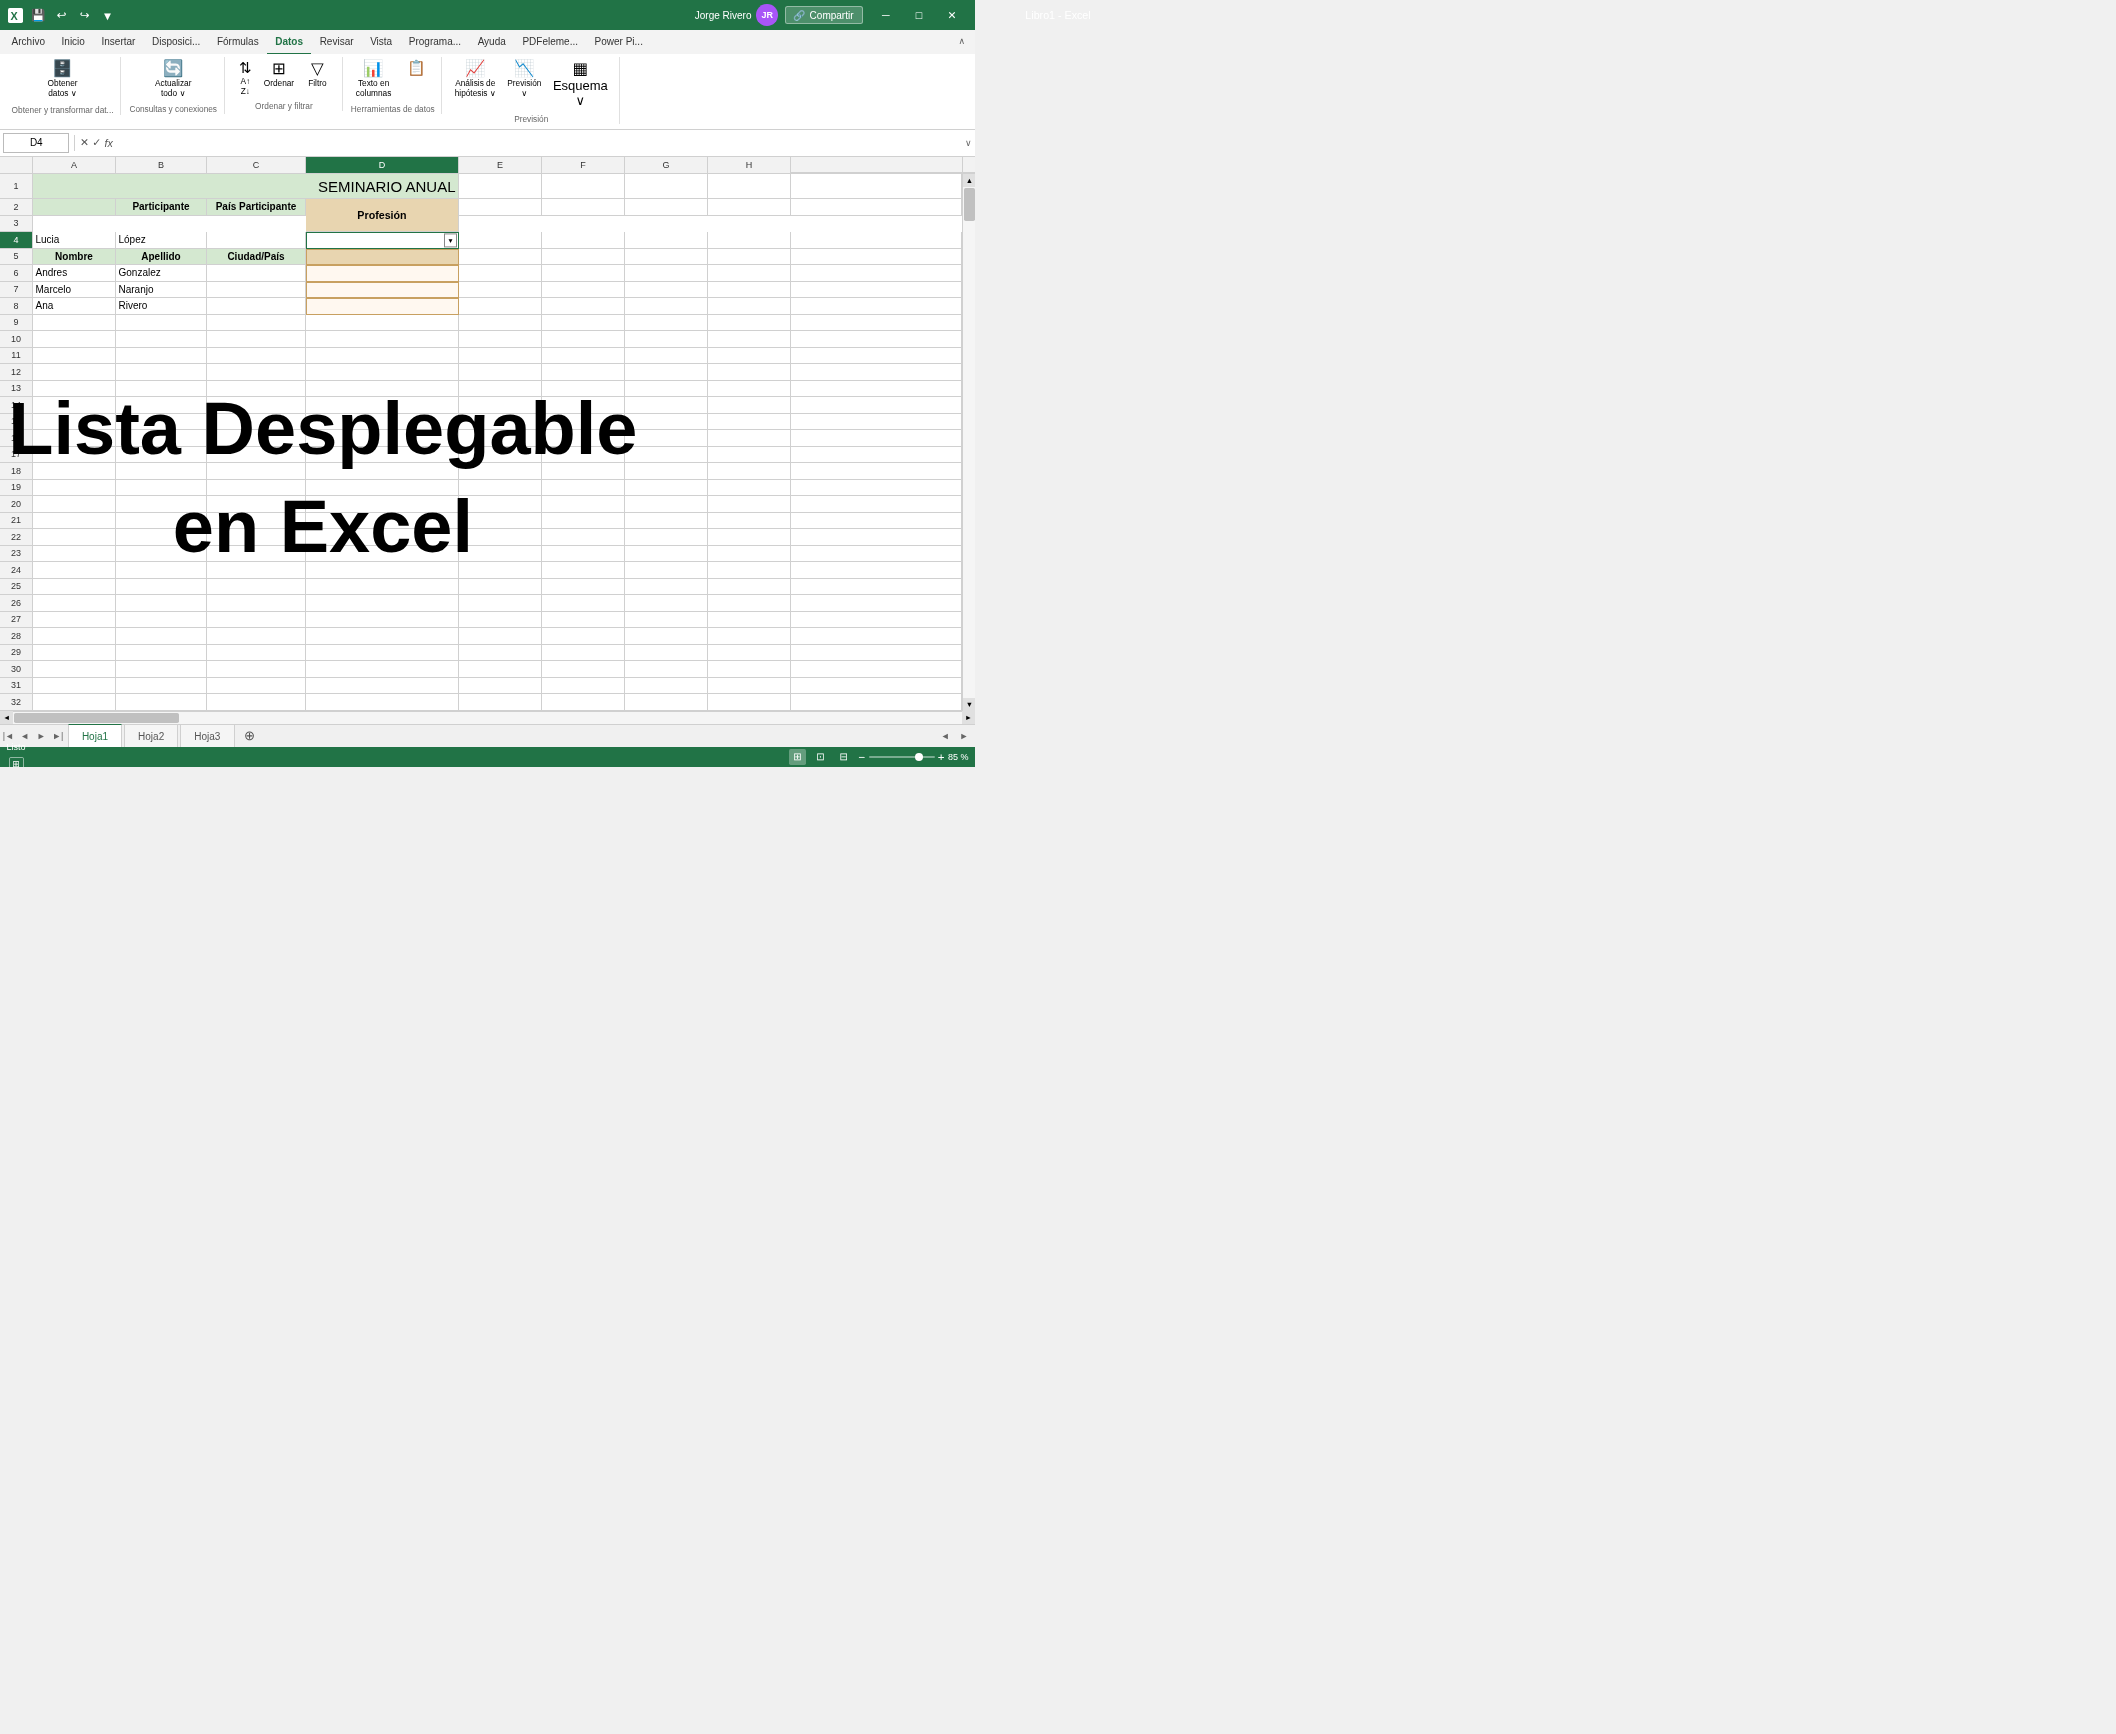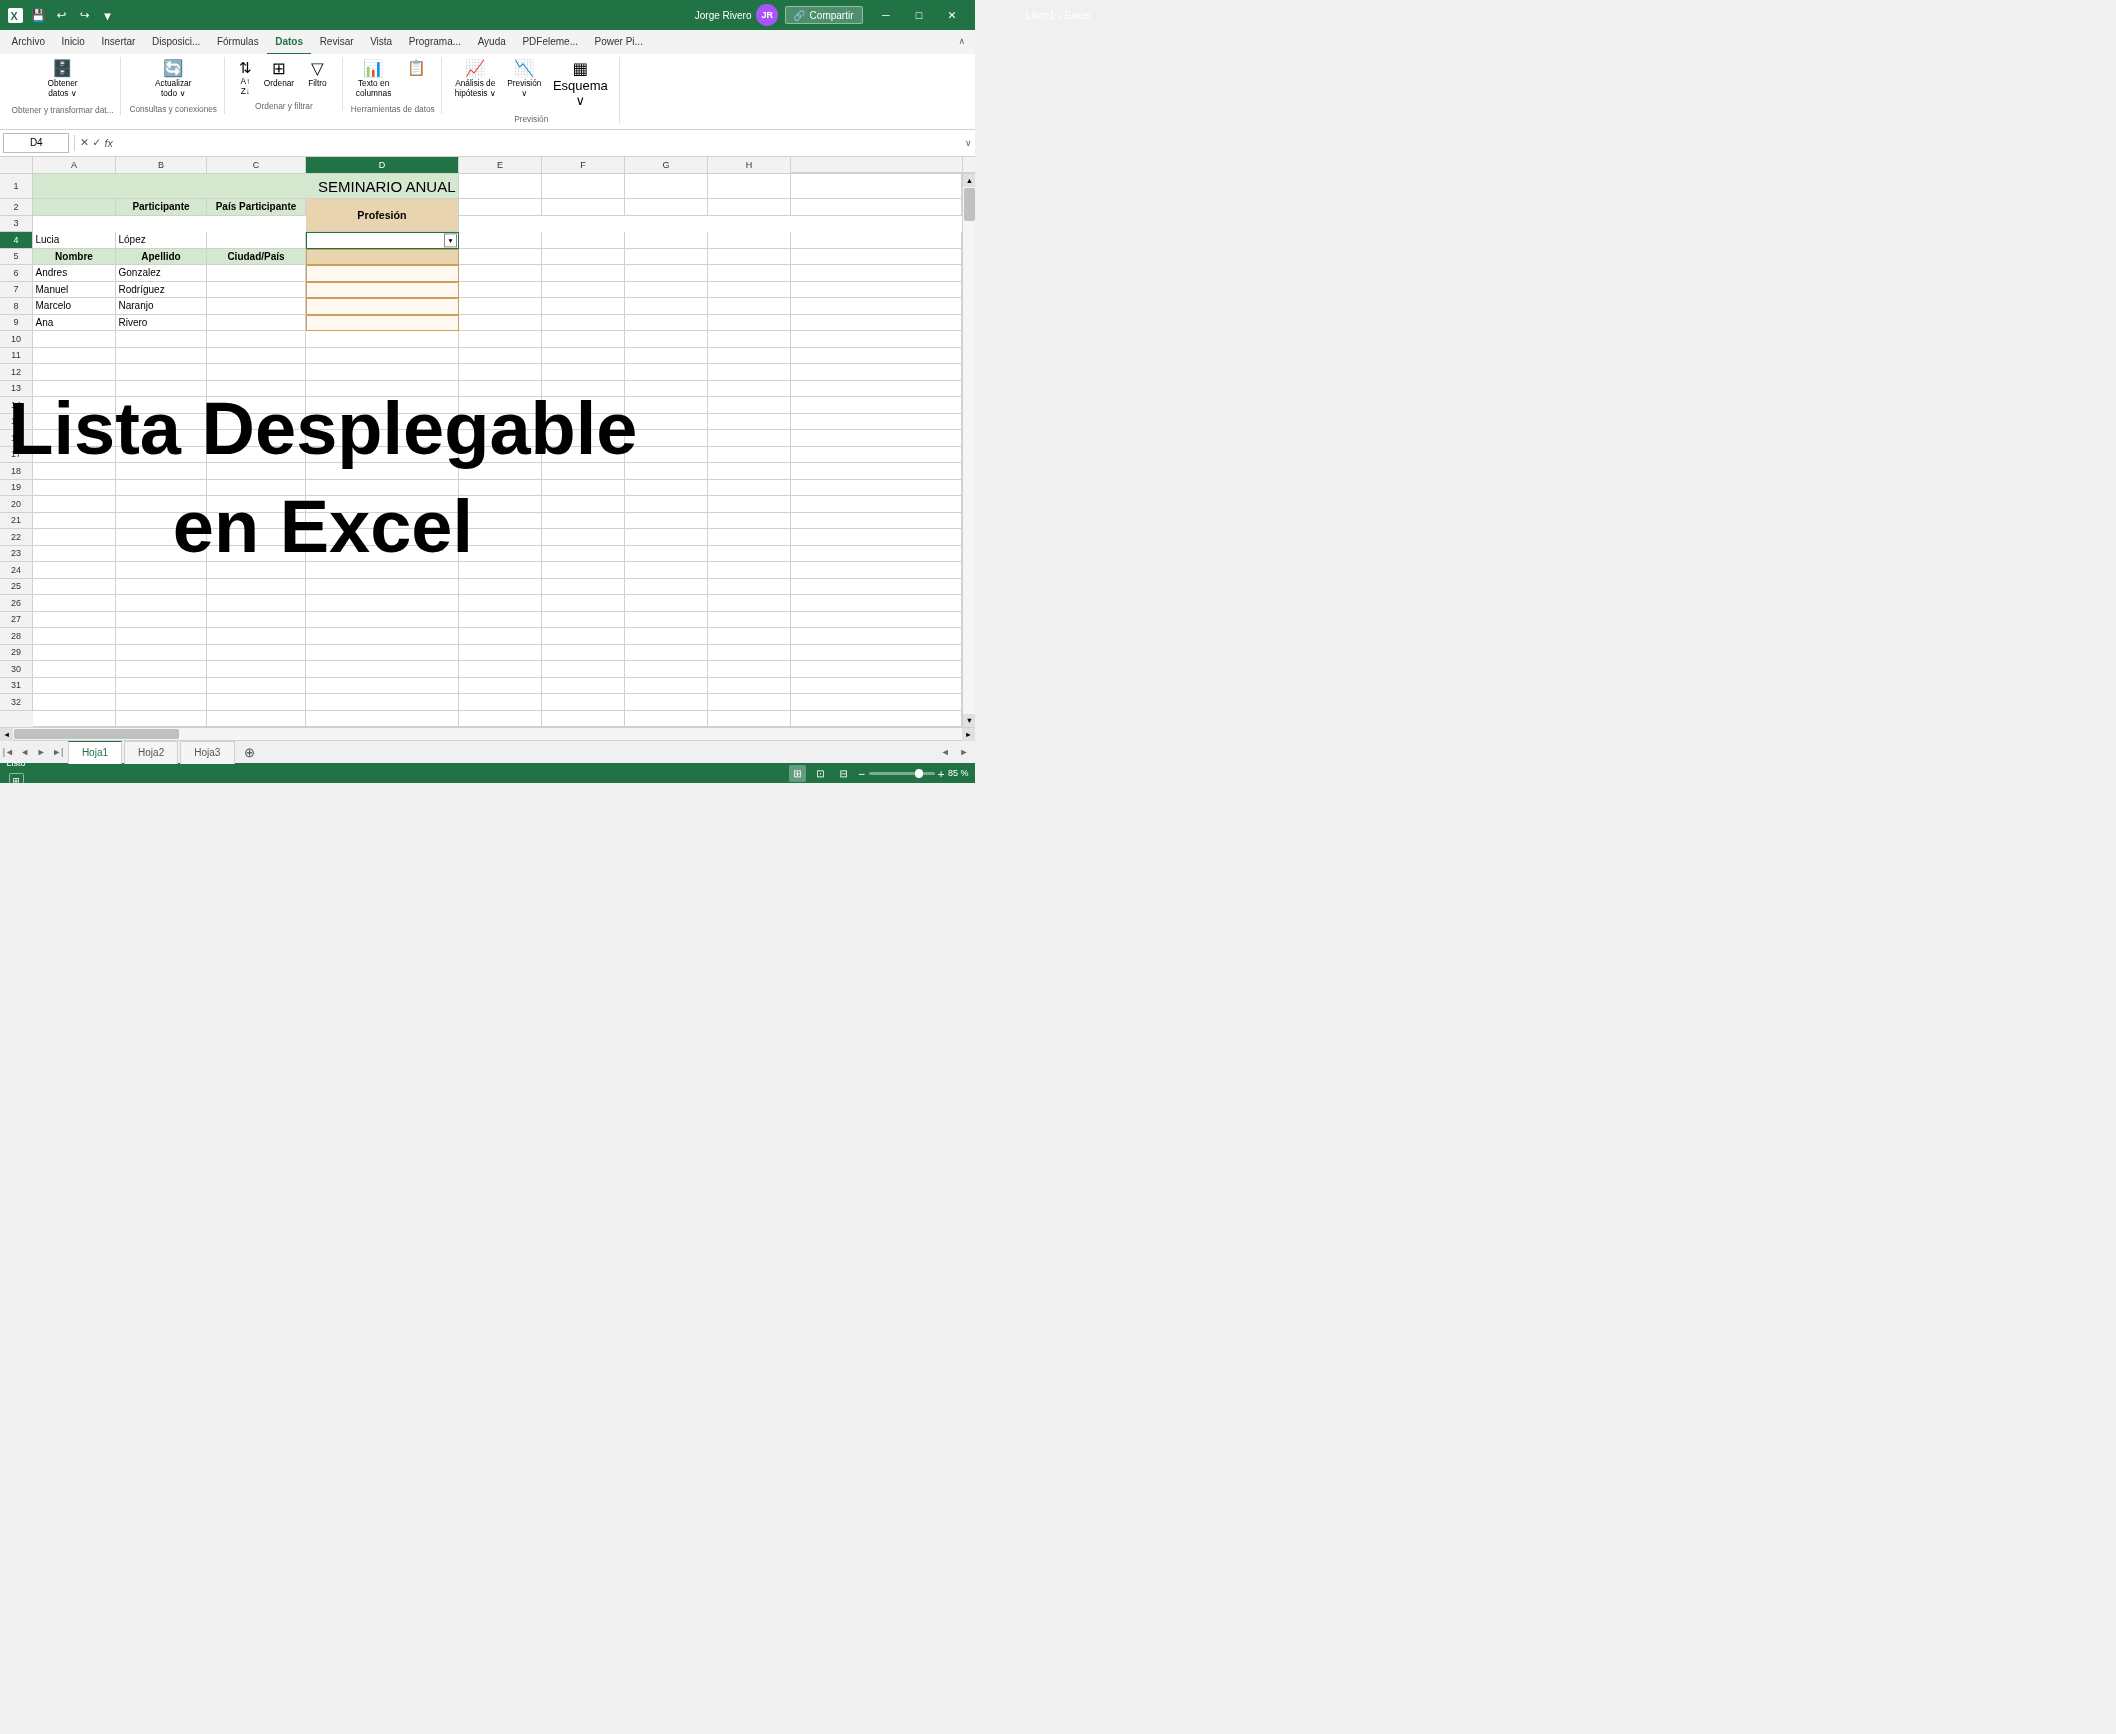--- a/index.html
+++ b/index.html
@@ -334,31 +334,20 @@
         <div class="cell data-cell" style="width:91px;height:16.5px;">Gonzalez</div>
         <div class="cell data-cell" style="width:99px;height:16.5px;"></div>
         <div class="cell profession-cell" style="width:153px;height:16.5px;"></div>
         <div class="cell" style="width:83px;height:16.5px;"></div>
         <div class="cell" style="width:83px;height:16.5px;"></div>
         <div class="cell" style="width:83px;height:16.5px;"></div>
         <div class="cell" style="width:83px;height:16.5px;"></div>
         <div class="cell" style="flex:1;height:16.5px;"></div>
       </div>
 
-      <div class="grid-row">
-        <div class="cell data-cell" style="width:83px;height:16.5px;">Manuel</div>
-        <div class="cell data-cell" style="width:91px;height:16.5px;">Rodríguez</div>
-        <div class="cell data-cell" style="width:99px;height:16.5px;"></div>
-        <div class="cell profession-cell" style="width:153px;height:16.5px;"></div>
-        <div class="cell" style="width:83px;height:16.5px;"></div>
-        <div class="cell" style="width:83px;height:16.5px;"></div>
-        <div class="cell" style="width:83px;height:16.5px;"></div>
-        <div class="cell" style="width:83px;height:16.5px;"></div>
-        <div class="cell" style="flex:1;height:16.5px;"></div>
-      </div>
 
       <div class="grid-row">
         <div class="cell data-cell" style="width:83px;height:16.5px;">Marcelo</div>
         <div class="cell data-cell" style="width:91px;height:16.5px;">Naranjo</div>
         <div class="cell data-cell" style="width:99px;height:16.5px;"></div>
         <div class="cell profession-cell" style="width:153px;height:16.5px;"></div>
         <div class="cell" style="width:83px;height:16.5px;"></div>
         <div class="cell" style="width:83px;height:16.5px;"></div>
         <div class="cell" style="width:83px;height:16.5px;"></div>
         <div class="cell" style="width:83px;height:16.5px;"></div>

